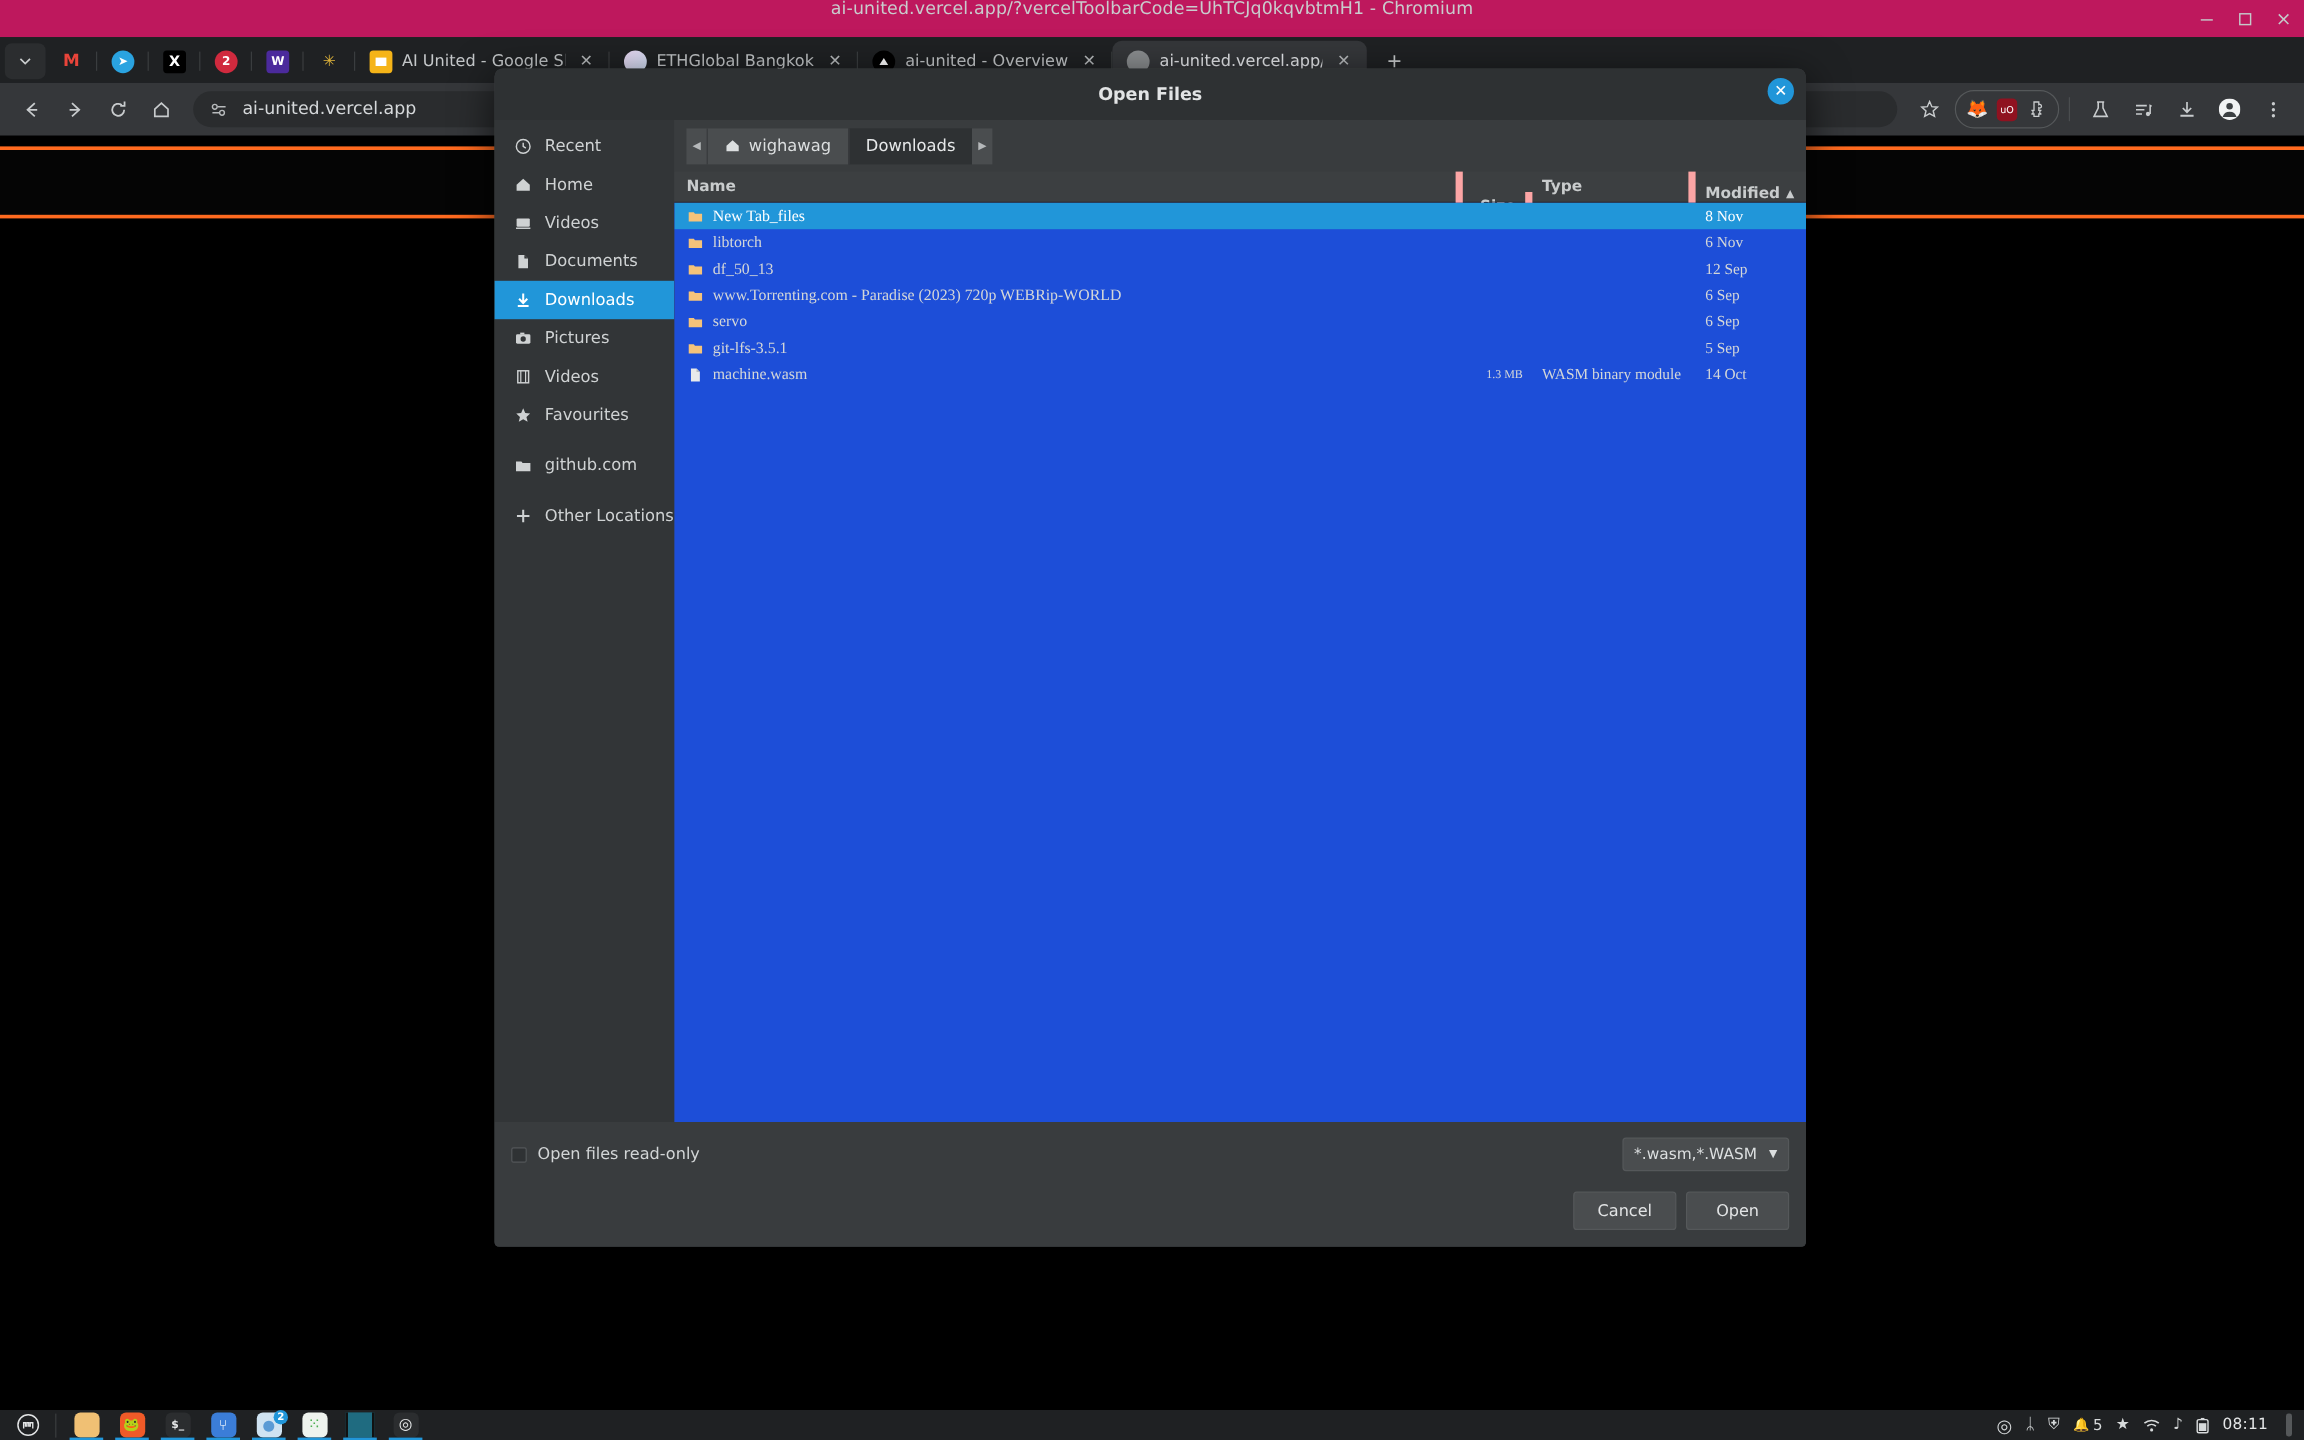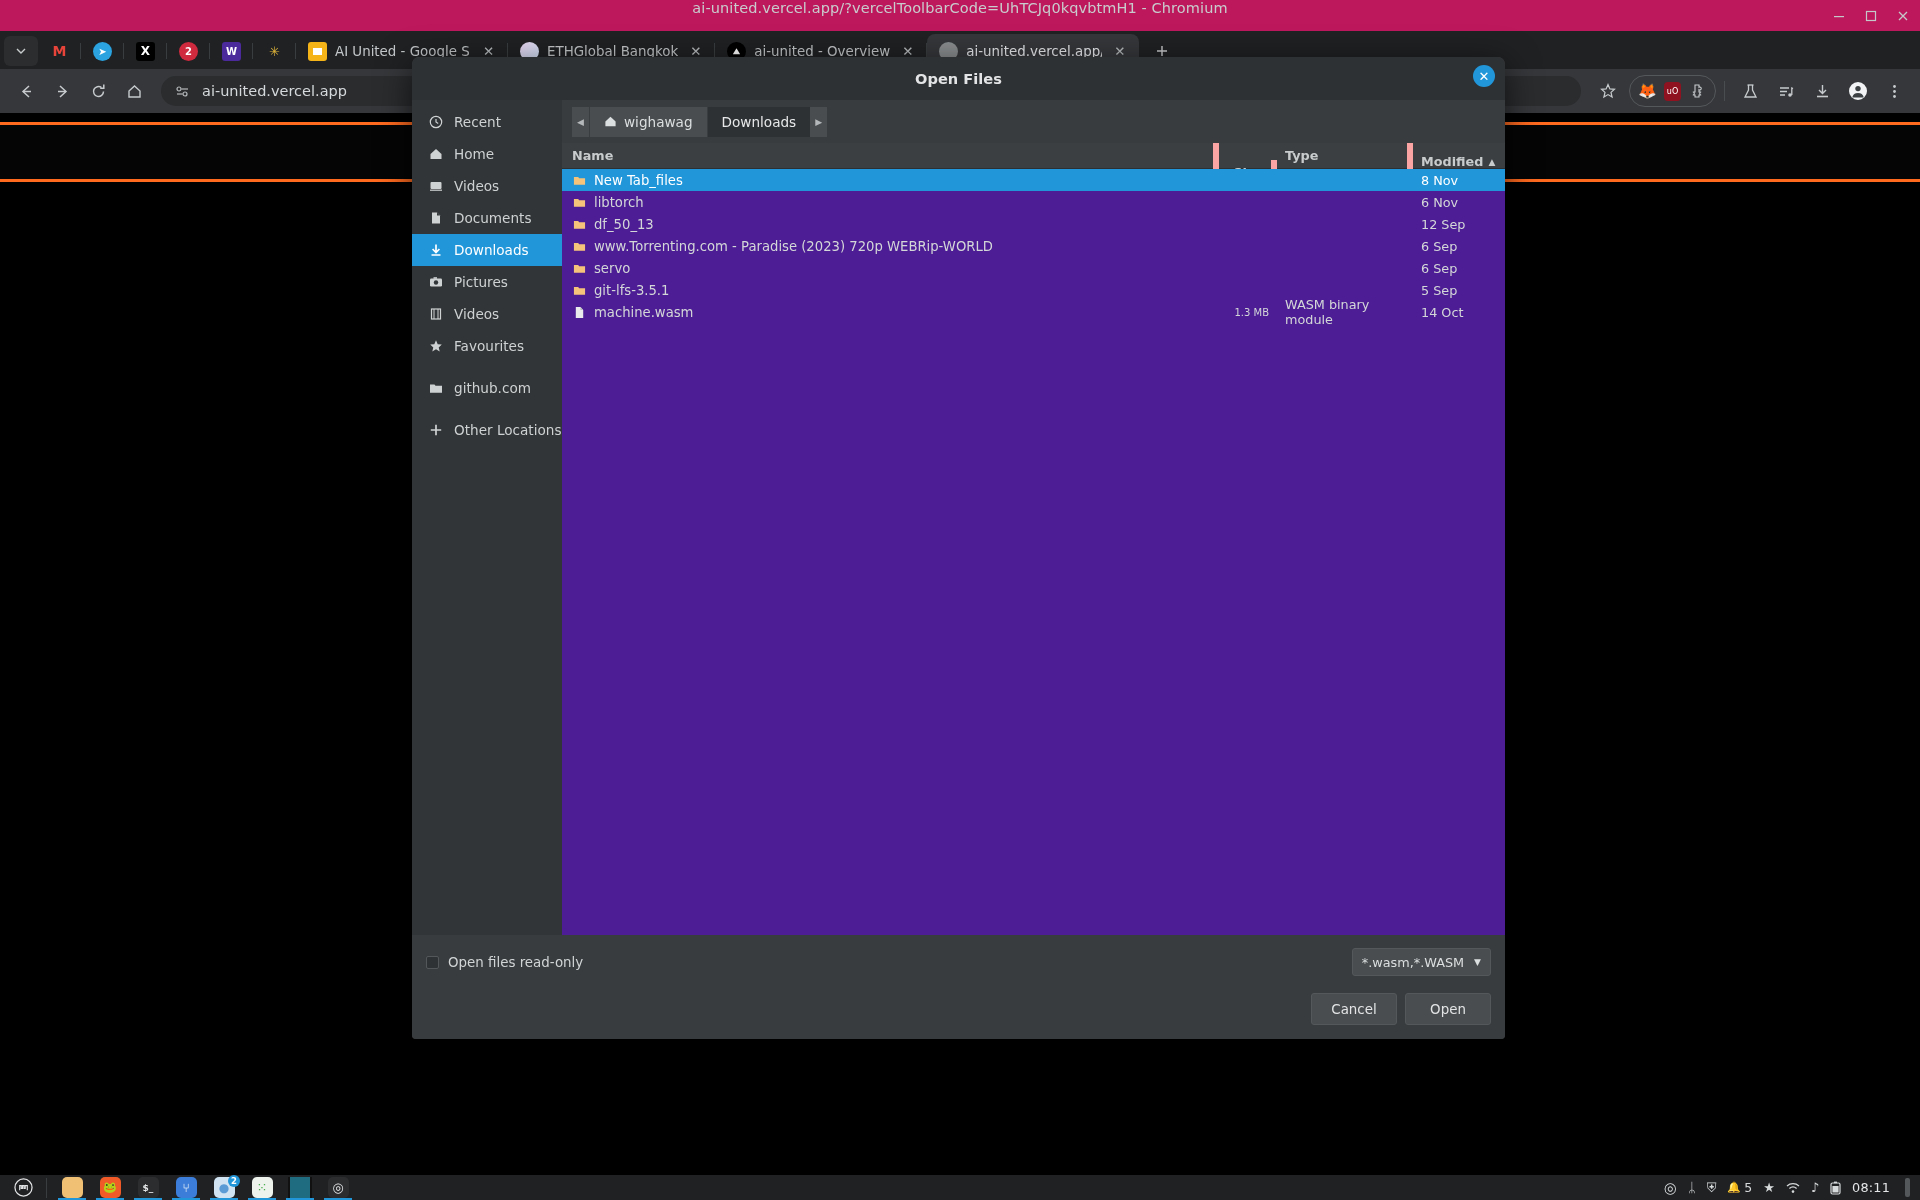--- a/index.html
+++ b/index.html
@@ -146,21 +146,21 @@
     height: 26px; display:flex; align-items:center;
     background: #3c3f41; border-bottom: 1px solid #2d3032;
     font-size: 12.8px; color: #c9cccd; font-weight:600;
   }
   .col-header > div { padding: 0 8px; border-right: 6px solid #fca5a5; height:26px; display:flex; align-items:center;}
   .c-name { flex:1; padding-left: 10px !important; }
   .c-size { width: 58px; justify-content:flex-end;margin-top:34px; }
   .c-type { width: 136px; }
   .c-mod  { width: 92px; border-right:none !important; gap:5px;margin-top:12px;}
 
-  .filelist { flex:1; background:#4c1d95; overflow:hidden; }
+  .filelist { flex:1; background:#1d4ed8; overflow:hidden;font-family:Liberation Serif, serif; }
   .frow {
     height: 22px; display:flex; align-items:center; color:#d4d7d8; font-size:13.2px;
   }
   .frow.selected { background: #2196d9; color:#fff; }
   .f-name { flex:1; display:flex; align-items:center; gap:8px; padding-left: 10px; white-space:nowrap; overflow:hidden;}
   .f-size { width: 58px; text-align:right; padding-right:8px; font-size:10px;}
   .f-type { width: 136px; padding-left:8px; font-size:12.8px;}
   .f-mod  { width: 92px; padding-left:8px; font-size:12.8px;}
   .ficon { width:14px; height:14px; flex-shrink:0; display:flex; align-items:center; justify-content:center;}
 

